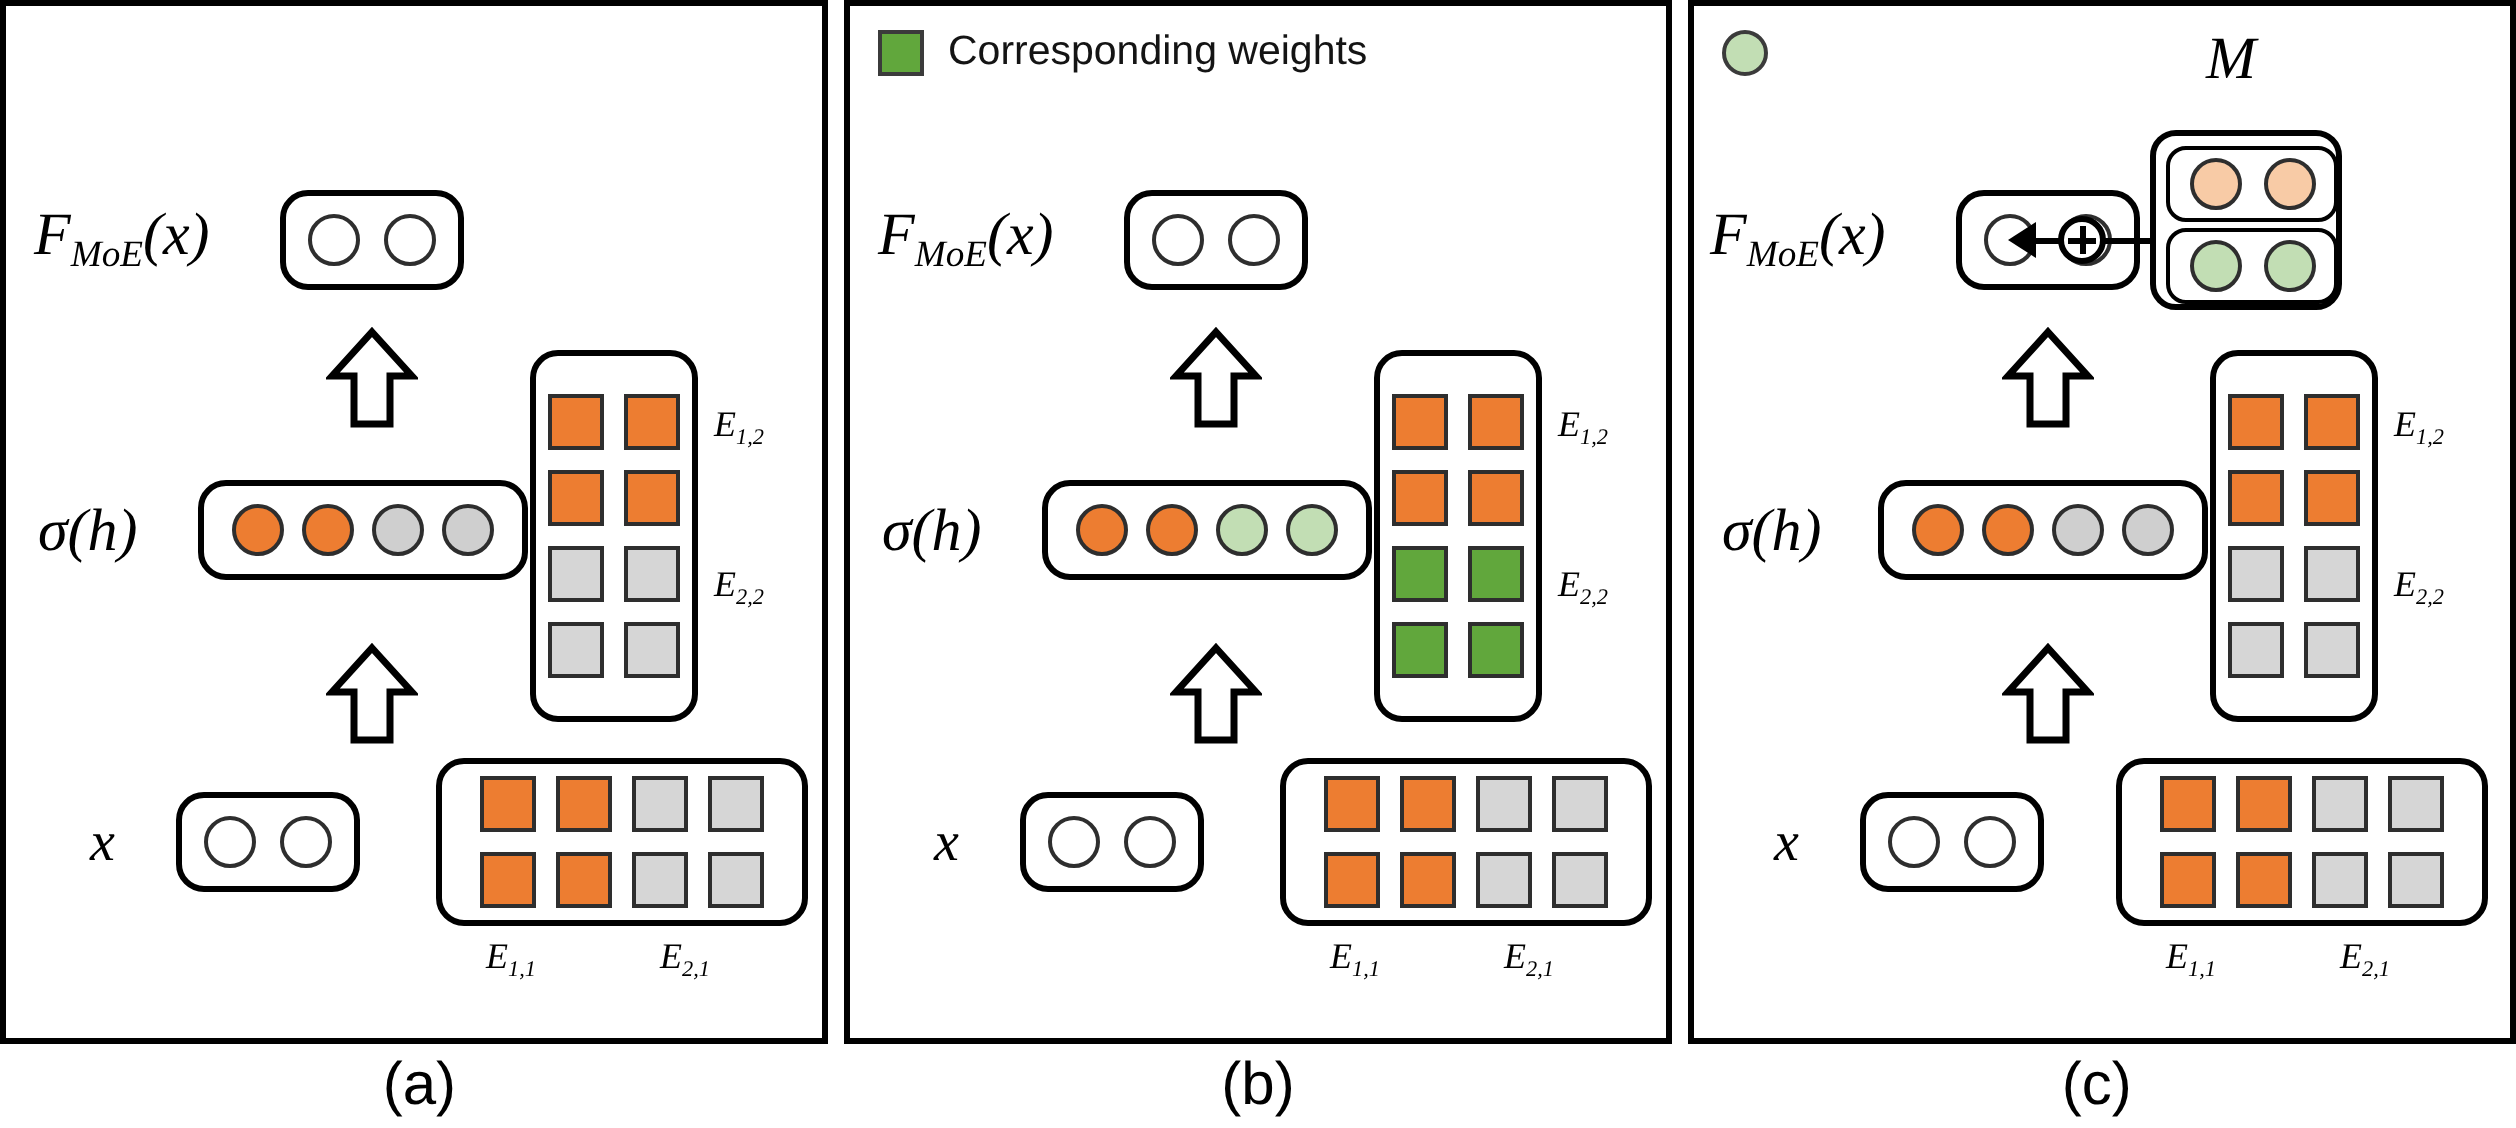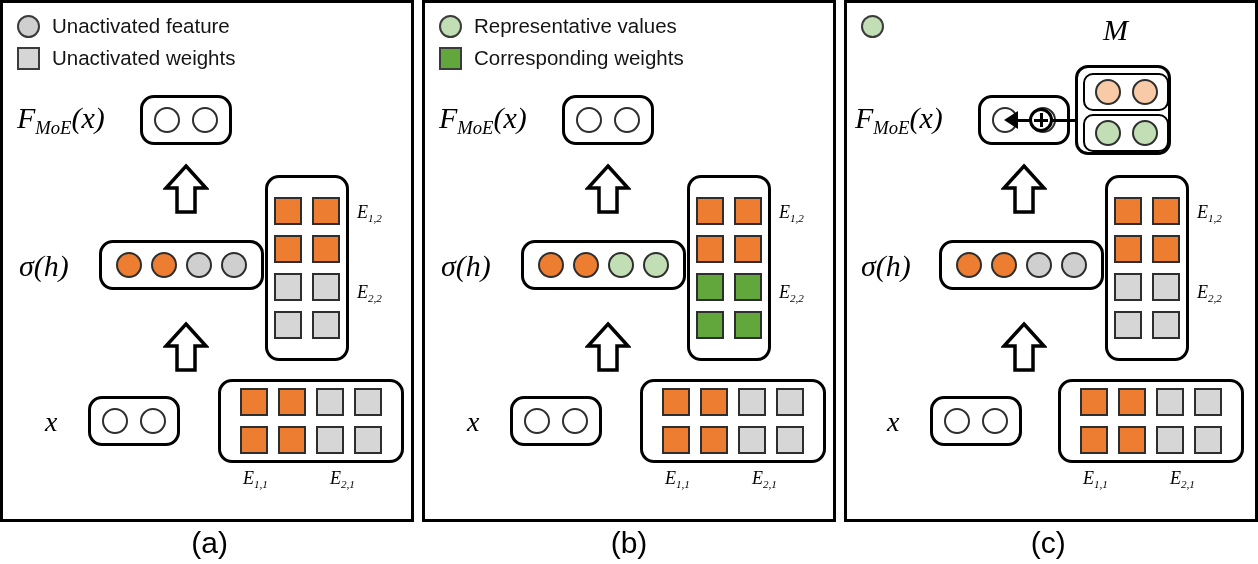--- a/index.html
+++ b/index.html
@@ -212,30 +212,20 @@
 </head>
 <body>
 
 <div class="figure">
 
   <div class="panels">
 
     <div class="panel">
       <div class="panel-inner">
 
-        <div class="legend">
-          <div class="legend-row">
-            <span class="legend-swatch circle" style="background:#CFCFCF"></span>
-            <span class="legend-label">Unactivated feature</span>
-          </div>
-          <div class="legend-row">
-            <span class="legend-swatch" style="background:#D6D6D6"></span>
-            <span class="legend-label">Unactivated weights</span>
-          </div>
-        </div>
 
         <div class="mathlab fmoe" style="left:14px;top:100px;">
           <span>F</span><sub>MoE</sub><span>(x)</span>
         </div>
         <div class="rbox out-box" style="left:137px;top:92px;">
           <div class="inner">
             <span class="node empty"></span>
             <span class="node empty"></span>
           </div>
         </div>
@@ -308,24 +298,20 @@
           <span>E</span><sub>2,1</sub>
         </div>
 
       </div>
     </div>
 
     <div class="panel">
       <div class="panel-inner">
 
         <div class="legend">
-          <div class="legend-row">
-            <span class="legend-swatch circle" style="background:#C2DEB4"></span>
-            <span class="legend-label">Representative values</span>
-          </div>
           <div class="legend-row">
             <span class="legend-swatch" style="background:#61A73C"></span>
             <span class="legend-label">Corresponding weights</span>
           </div>
         </div>
 
         <div class="mathlab fmoe" style="left:14px;top:100px;">
           <span>F</span><sub>MoE</sub><span>(x)</span>
         </div>
         <div class="rbox out-box" style="left:137px;top:92px;">

